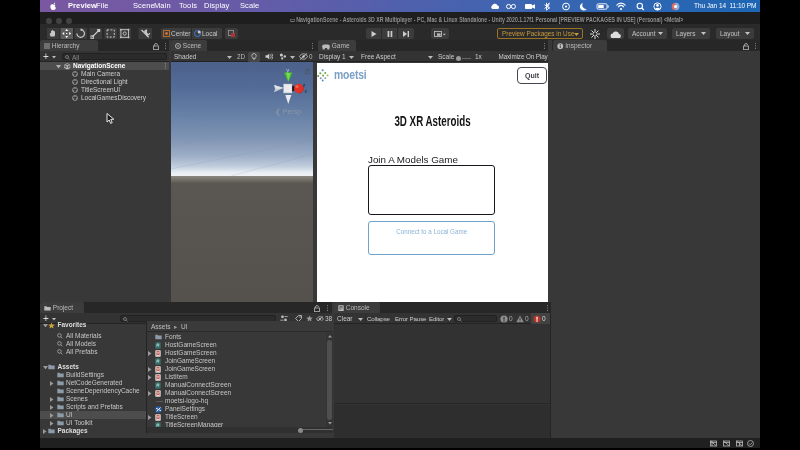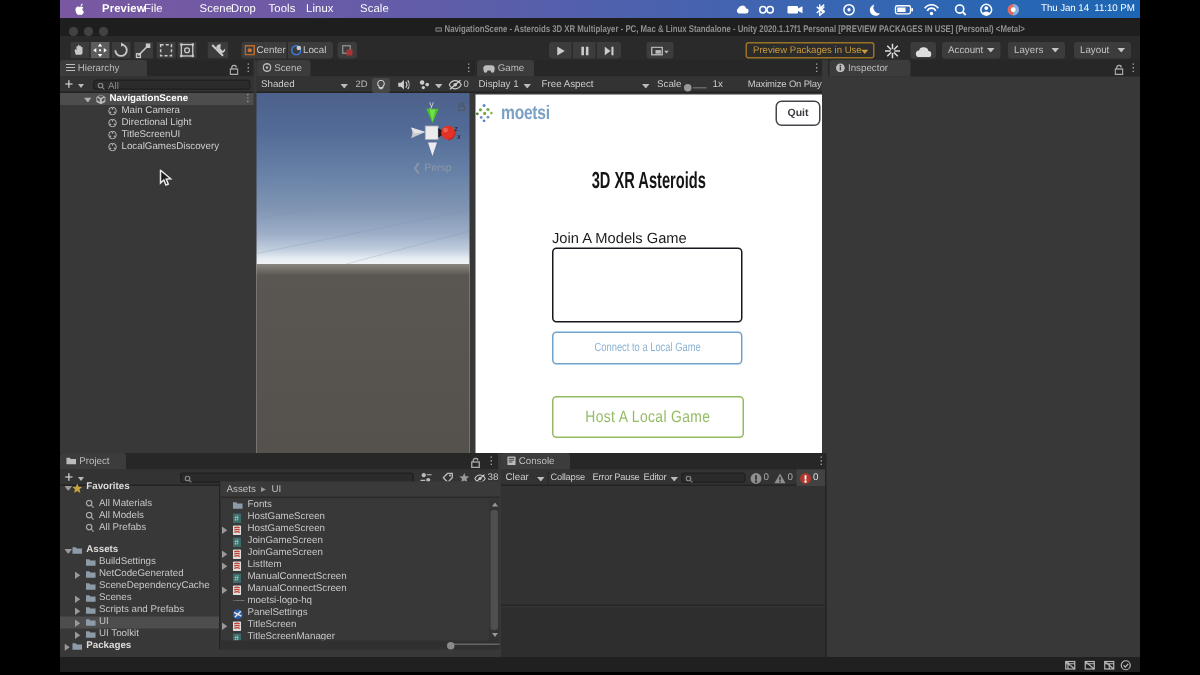--- a/index.html
+++ b/index.html
@@ -49,23 +49,23 @@
 <div id="screen">
 
   <div id="menubar">
     <svg class="mi" style="left:10px;top:2px;" width="7" height="8.5" viewBox="0 0 10 12" fill="#fff">
       <path d="M5.4 2.9 C5.4 1.7 6.2 0.7 7.3 0.5 C7.4 1.7 6.5 2.8 5.4 2.9z"></path>
       <path d="M5 3.6 C5.9 3.2 7.2 3.3 8 4.3 C6.9 5 6.6 6.5 7.7 7.6 C8 7.9 8.3 8.1 8.6 8.2 C8.2 9.3 7.7 10 7.1 10.7 C6.5 11.4 5.9 11.5 5.3 11.2 C4.9 11 4.4 11 4 11.2 C3.3 11.5 2.7 11.4 2.1 10.7 C1 9.4 0.3 7.5 0.5 5.9 C0.7 4.2 1.9 3.2 3.2 3.3 C3.9 3.3 4.5 3.8 5 3.6z"></path>
     </svg>
     <span class="mi" style="left:28px;font-weight:bold;">Preview</span>
     <span class="mi" style="left:56px;">File</span>
     <span class="mi" style="left:93px;">Scene</span>
-    <span class="mi" style="left:114px;">Drop</span>
+    <span class="mi" style="left:114px;">Main</span>
     <span class="mi" style="left:139px;text-align:center;">Tools</span>
-    <span class="mi" style="left:164px;">Linux</span>
+    <span class="mi" style="left:164px;">Display</span>
     <span class="mi" style="left:200px;">Scale</span>
     <svg class="mi" style="left:450px;top:2px;" width="210" height="9" viewBox="0 0 210 9" fill="#fff">
       <path d="M4.5 1.8a2.4 2.4 0 0 0-2.3 1.7A1.9 1.9 0 0 0 2.6 7h4.6a1.7 1.7 0 0 0 .3-3.4A2.6 2.6 0 0 0 4.5 1.8z"></path>
       <g transform="translate(16,0)">
           <circle cx="2.6" cy="4.5" r="2.1" fill="none" stroke="#fff" stroke-width="1"></circle>
           <circle cx="7.4" cy="4.5" r="2.1" fill="none" stroke="#fff" stroke-width="1"></circle>
         </g>
       <g transform="translate(35,0)">
           <rect x="0" y="2" width="7" height="5" rx="0.8"></rect>
           <path d="M7 3.6 L10 2.2 V6.8 L7 5.4z"></path>
@@ -418,25 +418,22 @@
         <circle cx="8.3" cy="9.1" r="0.95" fill="#7894b8"></circle>
         <circle cx="5.7" cy="11.5" r="0.9" fill="#4e7fc0"></circle>
       </svg>
       <div class="abs" style="left:16.5px;top:4px;color:#7ba0c5;font-size:13px;font-weight:bold;letter-spacing:-0.2px;transform:scaleX(0.8);transform-origin:0 0;">moetsi</div>
       <div class="abs" style="left:200px;top:4px;width:30px;height:17px;border:1.5px solid #45454d;border-radius:4px;background:#fff;">
         <div class="abs" style="left:0;width:100%;text-align:center;top:4px;font-size:7px;font-weight:bold;color:#3a3a42;">Quit</div>
       </div>
       <div class="abs" style="left:0;top:49px;width:231px;text-align:center;font-size:15.5px;font-weight:bold;color:#141414;transform:scaleX(0.63);transform-origin:115.5px 0;letter-spacing:0px;">3D XR Asteroids</div>
       <div class="abs" style="left:51px;top:90.5px;font-size:9.8px;color:#1c1c1c;">Join A Models Game</div>
       <div class="abs" style="left:51px;top:102px;width:127px;height:49.5px;border:1.5px solid #17171f;border-radius:3px;background:#fff;"></div>
-      <div class="abs" style="left:51px;top:158px;width:127px;height:22px;border:1px solid #6fa3cc;border-radius:3px;background:#fff;">
+      <div class="abs" style="left:51px;top:158px;width:127px;height:34px;border:1px solid #6fa3cc;border-radius:3px;background:#fff;">
         <div class="abs" style="left:0;width:100%;text-align:center;top:4.5px;font-size:8px;color:#8cb2d6;transform:scaleX(0.78);transform-origin:63.5px 0;">Connect to a Local Game</div>
-      </div>
-      <div class="abs" style="left:51px;top:200.5px;width:127.5px;height:28px;border:1.5px solid #93bb62;border-radius:3px;background:#fff;">
-        <div class="abs" style="left:0;width:100%;text-align:center;top:7px;font-size:11px;color:#93bb62;letter-spacing:0.3px;transform:scaleX(0.84);transform-origin:63.5px 0;">Host A Local Game</div>
       </div>
     </div>
   </div>
 
   <div id="inspector">
     <div class="tabrow">
       <div class="tab" style="left:1px;width:54px;">
         <svg style="position:relative;top:1px;" width="6.5" height="6.5" viewBox="0 0 10 10">
             <circle cx="5" cy="5" r="4.5" fill="#bbb"></circle>
             <rect x="4.3" y="4" width="1.4" height="3.6" fill="#3c3c3c"></rect>

